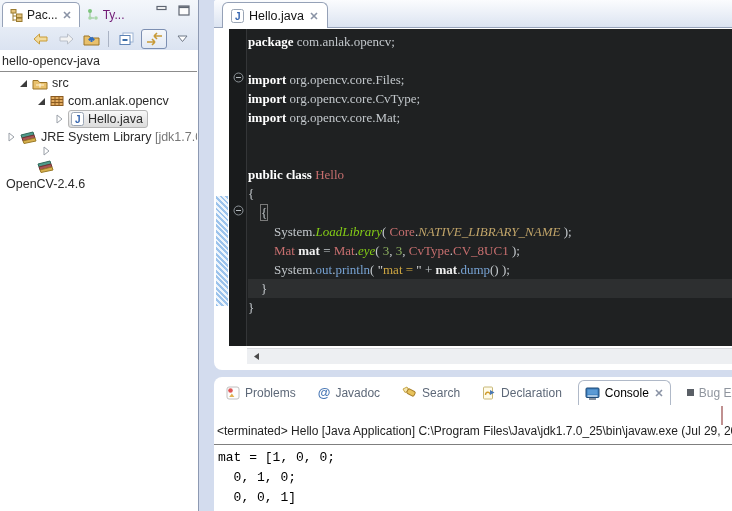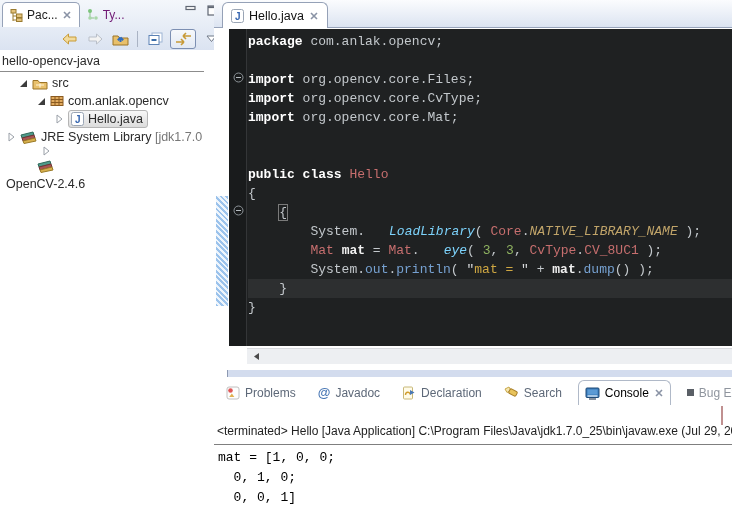--- a/index.html
+++ b/index.html
@@ -1,21 +1,21 @@
 <!DOCTYPE html>
 <html><head>
 <meta charset="utf-8">
 <style>
   * { margin:0; padding:0; box-sizing:border-box; }
   html,body { width:732px; height:511px; }
   body { font-family:"Liberation Sans", sans-serif; background:#d3dcee; overflow:hidden; }
   #stage { position:relative; width:732px; height:511px; background:#d3dcee; overflow:hidden; }
 
   
-  .left-view { position:absolute; left:0; top:0; width:228px; height:511px; background:#fff; border-right:1px solid #8d99b2; }
+  .left-view { position:absolute; left:0; top:0; width:199px; height:511px; background:#fff; border-right:1px solid #8d99b2; }
   .lv-top { position:absolute; left:0; top:0; width:100%; height:50px; background:linear-gradient(#f4f7fb,#dbe3f1); }
   .tabs-row { position:absolute; top:2px; left:2px; display:flex; align-items:flex-end; height:25px; }
   .tab { display:flex; align-items:center; gap:4px; height:25px; padding:0 7px; font-size:12px; color:#701a75; border-radius:5px 5px 0 0; white-space:nowrap; }
   .tab.active { background:#fff; border:1px solid #96a2b8; border-bottom:none; color:#1c1c1c; }
   .minmax { position:absolute; top:5px; right:8px; display:flex; gap:10px; }
   .lv-toolbar { position:absolute; top:29px; right:6px; display:flex; align-items:center; gap:5px; }
   .tbtn { display:flex; align-items:center; justify-content:center; width:20px; height:18px; }
   .tbtn.pressed { background:linear-gradient(#f6f8fb,#e2e9f4); border:1px solid #7c8fb2; border-radius:3px; width:26px; height:20px; }
   .tsep { width:1px; height:16px; background:#aab3c4; margin:0 2px; }
 
@@ -29,27 +29,27 @@
 
   
   .editor-view { position:absolute; left:214px; top:0; width:518px; height:370px; background:#fff; border-radius:3px 0 0 8px; }
   .ed-strip { position:absolute; top:0; left:0; right:0; height:28px; background:linear-gradient(#fbfcfe,#dce4f1); border-bottom:1px solid #97a3ba; border-radius:3px 0 0 0; }
   .ed-tab { position:absolute; left:8px; top:2px; height:26px; display:flex; align-items:center; gap:5px; padding:0 8px; background:#fff; border:1px solid #95a1b7; border-bottom:none; border-radius:6px 6px 0 0; font-size:12.5px; color:#111; }
   .ed-ruler { position:absolute; top:29px; left:2px; width:13px; height:317px; background:#fff; }
   .range-hatch { position:absolute; left:0; top:167px; width:12px; height:110px;
                  background:repeating-linear-gradient(45deg,#9cc3ec 0 2px,#eef5fc 2px 4px); }
   .ed-fold { position:absolute; top:29px; left:15px; width:18px; height:317px; background:#191b1c; border-right:1px solid #343638; }
   .fold-marker { position:absolute; left:4px; }
-  .ed-code { position:absolute; top:29px; left:33px; right:0; height:317px; background:#1f2122; padding:3px 0 0 1px; font-family:Liberation Mono, monospace; font-size:13px; line-height:19px; overflow:hidden; }
+  .ed-code { position:absolute; top:29px; left:33px; right:0; height:317px; background:#1f2122; padding:3px 0 0 1px; font-family:Liberation Serif, serif; font-size:13px; line-height:19px; overflow:hidden; }
   .code-line { height:19px; white-space:pre; }
   .code-line.current { background:#2d2f30; }
   .tk-kw { color:#ffffff; font-weight:bold; }
   .tk-pl { color:#c3c8cc; }
   .tk-ty { color:#c66e6e;margin-top:43px; }
-  .tk-sm { color:#7dd3fc; font-style:italic;margin-left:24px; }
+  .tk-sm { color:#84cc16; font-style:italic; }
   .tk-cf { color:#c0a469; font-style:italic; }
   .tk-mt { color:#76a1d1; }
   .tk-nu { color:#8fb361; }
   .tk-st { color:#cfa742; }
   .tk-qt { color:#d8dadc; }
   .tk-pm { color:#88aacd; }
   .tk-vr { color:#f0f0f0; font-weight:bold; }
   .tk-br { color:#c3c8cc; outline:1px solid #7a7a7a; }
   .ed-hscroll { position:absolute; top:348px; left:33px; right:0; height:16px; background:#edeff2; border-top:1px solid #d8dade; display:flex; align-items:center; }
   .scroll-arrow { margin-left:6px; }
@@ -319,36 +319,36 @@
             </svg>
         </span>
         <span>Problems</span>
       </div>
       <div class="cv-tab">
         <span style="color:#4a78b5; font-weight:bold; font-size:13px;">@</span>
         <span>Javadoc</span>
       </div>
       <div class="cv-tab">
         <span>
+          <svg width="15" height="13" viewBox="0 0 15 13">
+              <path d="M1 3 L5 1 L7 4.5 L3 6.5 Z" fill="#f5e6b0" stroke="#c8a84a"></path>
+              <rect x="5" y="4" width="8" height="5" rx="1.5" transform="rotate(28 9 6.5)" fill="#e8c35c" stroke="#a87f2a"></rect>
+            </svg>
+        </span>
+        <span>Search</span>
+      </div>
+      <div class="cv-tab">
+        <span>
           <svg width="14" height="14" viewBox="0 0 14 14">
               <rect x="1.5" y="1" width="9" height="12" rx="1" fill="#fffbe8" stroke="#c8b878"></rect>
               <path d="M3.5 9 C3.5 5.5 8 5.5 8 8.5" fill="none" stroke="#d09c2e" stroke-width="1.4"></path>
               <path d="M8 4 L12.5 6.5 L8 9 Z" fill="#4a78b5"></path>
             </svg>
         </span>
         <span>Declaration</span>
-      </div>
-      <div class="cv-tab">
-        <span>
-          <svg width="15" height="13" viewBox="0 0 15 13">
-              <path d="M1 3 L5 1 L7 4.5 L3 6.5 Z" fill="#f5e6b0" stroke="#c8a84a"></path>
-              <rect x="5" y="4" width="8" height="5" rx="1.5" transform="rotate(28 9 6.5)" fill="#e8c35c" stroke="#a87f2a"></rect>
-            </svg>
-        </span>
-        <span>Search</span>
       </div>
       <div class="cv-tab active">
         <span>
           <svg width="15" height="13" viewBox="0 0 15 13">
               <rect x="1" y="1" width="13" height="9.5" rx="1" fill="#3a7ab8" stroke="#1e4a78"></rect>
               <rect x="2.5" y="2.5" width="10" height="5" fill="#5b9ad4"></rect>
               <path d="M2.5 9 h10" stroke="#d8e8f6" stroke-width="1.4"></path>
               <path d="M4 12 h7" stroke="#6a7685" stroke-width="1.6"></path>
             </svg>
         </span>

